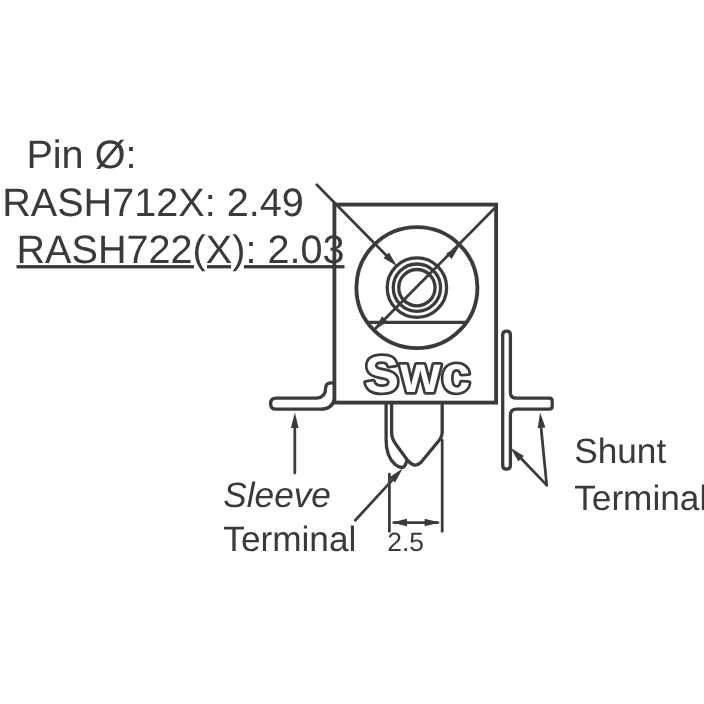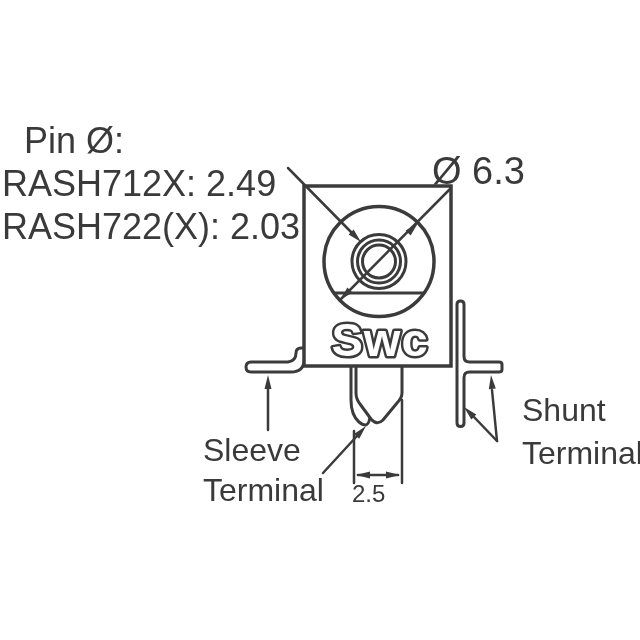--- a/index.html
+++ b/index.html
@@ -52,26 +52,25 @@
       <polygon points="366,426 359.2,438.7 354,433.9"></polygon>
       <polygon points="491,375 495.8,388.6 488.8,389.3"></polygon>
       <polygon points="464,407 476.3,414.6 471.3,419.5"></polygon>
     </g>
 
     <text x="380" y="356" text-anchor="middle" font-family="Liberation Sans, sans-serif" font-size="47" font-weight="bold" letter-spacing="1" fill="#ffffff" stroke="#3b3b3b" stroke-width="5" paint-order="stroke" stroke-linejoin="round">Swc</text>
   </svg>
 
   <div class="lbl" style="left:4px;top:123px;font-size:36px;margin-left:20px;">Pin Ø:</div>
   <div class="lbl" style="left:2px;top:166px;font-size:36px;text-align:center;">RASH712X: 2.49</div>
-  <div class="lbl" style="left:2px;top:209px;font-size:36px;">RASH722(X): 2.03</div>
+  <div class="lbl" style="left:15px;top:209px;font-size:36px;text-decoration:underline;">RASH722(X): 2.03</div>
 
-  <div class="lbl" style="left:432px;top:152px;font-size:38px;">Ø 6.3</div>
 
   <div class="lbl" style="left:203px;top:430px;font-size:32px;line-height:40px;">
-    <div style="line-height:40px;">Sleeve</div>
+    <div style="line-height:40px;font-style:italic;">Sleeve</div>
     <div style="line-height:40px;">Terminal</div>
   </div>
 
   <div class="lbl" style="left:505px;top:389px;font-size:32px;line-height:43px;margin-left:17px;">
     <div style="line-height:43px;">Shunt</div>
     <div style="line-height:43px;">Terminal</div>
   </div>
 
   <div class="lbl" style="left:352px;top:482px;font-size:24px;">2.5</div>
 

